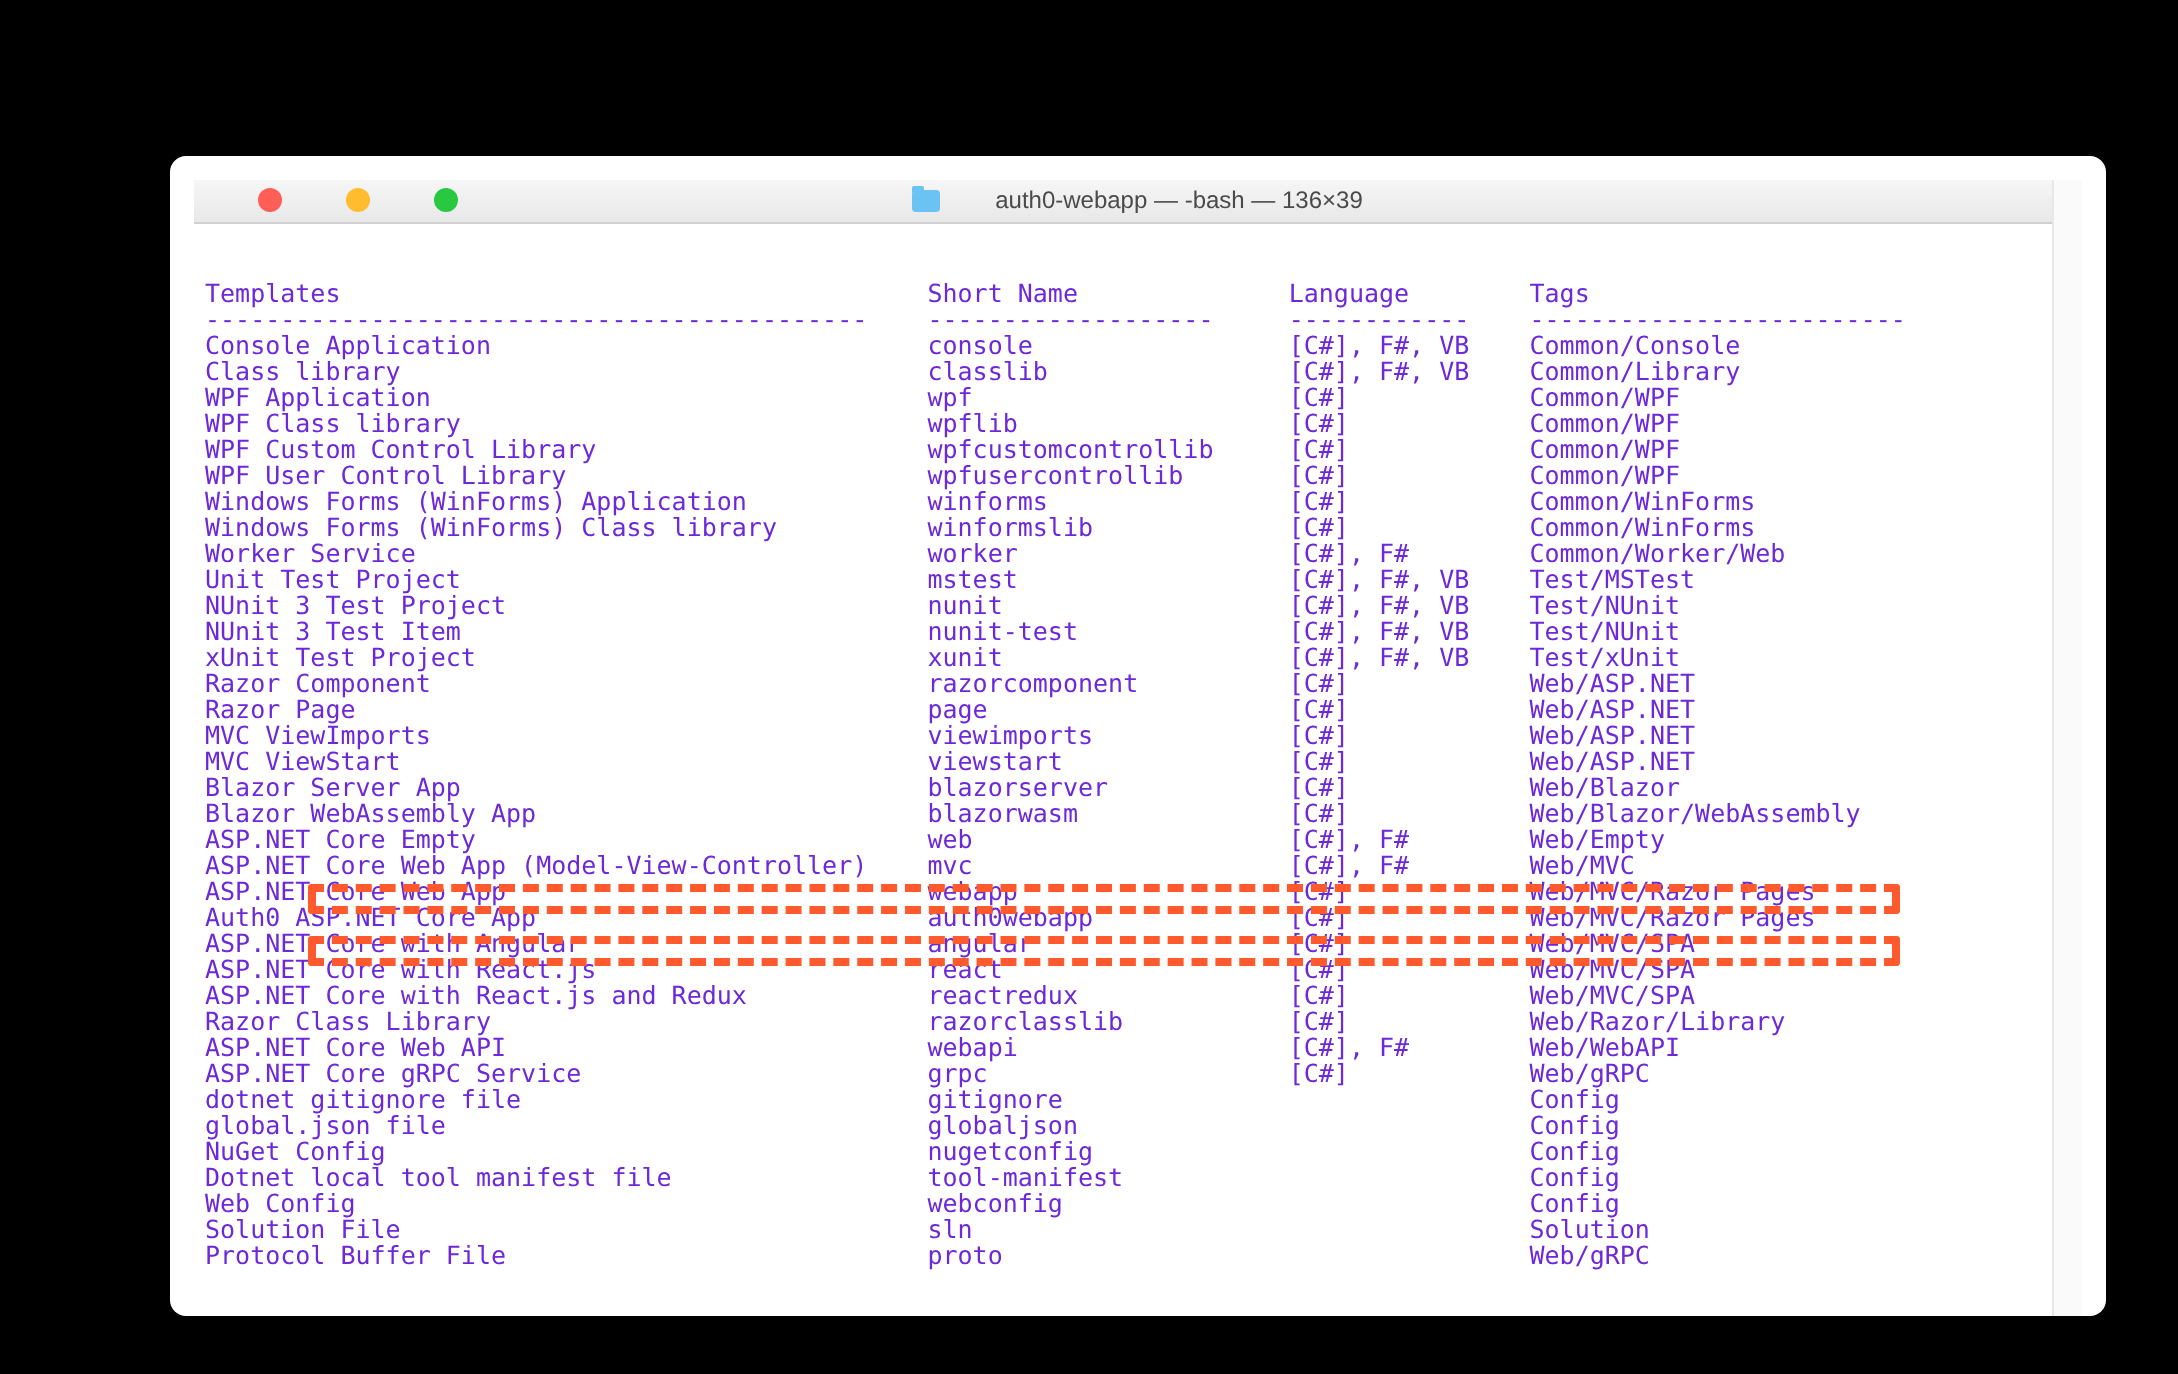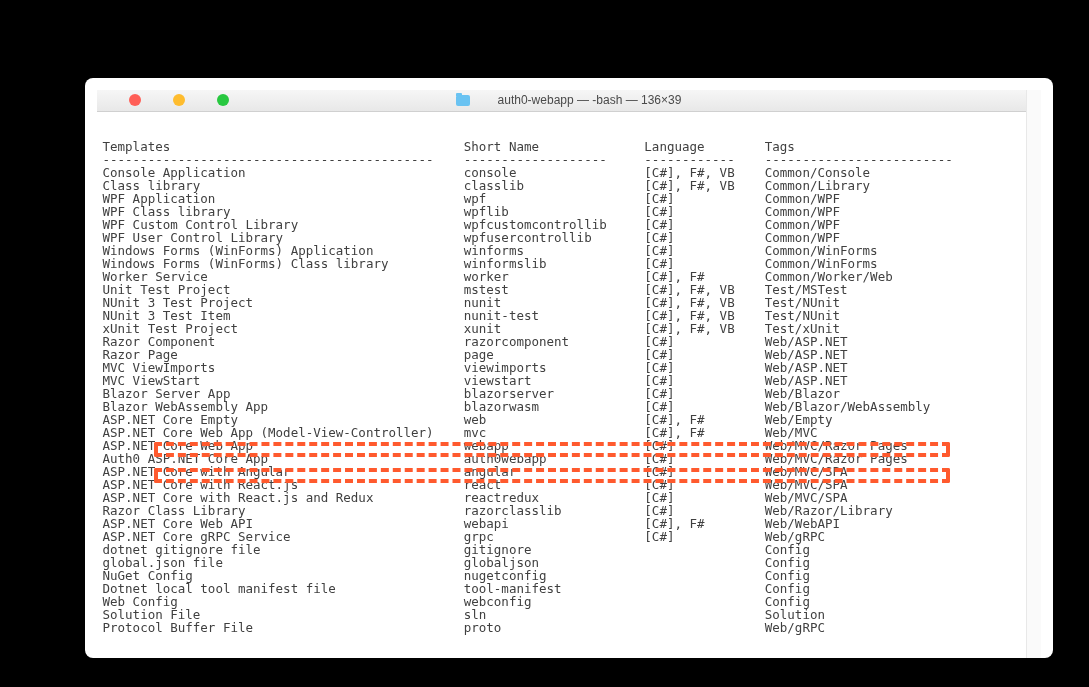--- a/index.html
+++ b/index.html
@@ -75,21 +75,21 @@
       font-family: -apple-system, BlinkMacSystemFont, "Segoe UI", sans-serif;
       font-size: 12px;
       color: #4a4a4a;
     }
     .terminal {
       flex: 1;
       padding: 4px 6px;
       font-size: 12.5px;
       line-height: 13px;
       white-space: pre;
-      color: #404040;
+      color: #6d28d9;
       overflow: hidden;
       position: relative;
     }
     .scrollbar {
       position: absolute;
       top: 0;
       right: 0;
       width: 15px;
       height: 100%;
       background: #fafafa;

